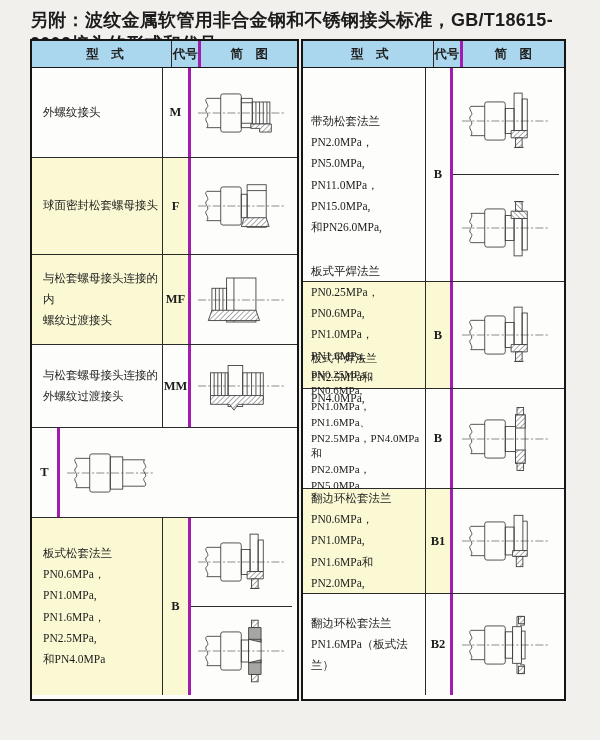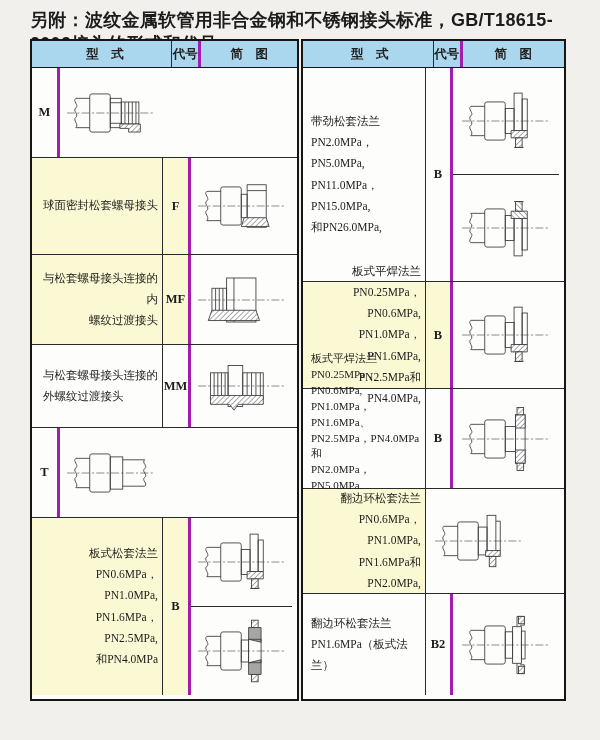--- a/index.html
+++ b/index.html
@@ -31,21 +31,21 @@
           font-weight:bold;font-size:12.5px;}
   .c-diag{flex-direction:column;justify-content:center;padding:0;}
   .tbl-left .c-type{width:131px;}
   .tbl-left .c-code{width:28px;}
   .tbl-left .c-diag{width:101px;}
   .tbl-right .c-type{width:123px;padding-left:8px;}
   .tbl-right .c-code{width:27px;}
   .tbl-right .c-diag{width:106px;}
   .hcell{display:flex;align-items:center;justify-content:center;
          font-weight:bold;font-size:12.5px;color:#1f1f1f;}
-  .yellow{background:#fbf9d4;text-align:right;}
+  .yellow{background:#fbf9d4;}
   .ttext{white-space:pre-line;font-size:11.5px;line-height:1.85;}
   .tight .ttext{line-height:1.44;font-size:11px;}
   .sub{width:100%;flex:1 1 0;display:flex;align-items:center;justify-content:center;}
   .sub + .sub{border-top:1px solid #2a2a2a;}
   svg.diag{stroke:#3f3f3f;fill:none;stroke-width:1.2;width:96px;height:66px;}
   .defsvg{position:absolute;width:0;height:0;}
 </style>
 </head>
 <body>
 
@@ -161,20 +161,23 @@
   <div class="title">另附：波纹金属软管用非合金钢和不锈钢接头标准，GB/T18615-2002接头的形式和代号。</div>
 
   <div class="tbl tbl-left">
     <div class="hrow">
       <div class="hcell c-type">型　式</div>
       <div class="hcell c-code">代号</div>
       <div class="hcell c-diag">简　图</div>
     </div>
 
     <div class="row" style="height:89px">
+      <div class="cell c-type">
+          <div class="ttext">外螺纹接头</div>
+        </div>
       <div class="cell c-code">
           <span>M</span>
         </div>
       <div class="cell c-diag">
         <svg class="diag" viewBox="0 0 130 90">
             <use href="#g-m"></use>
           </svg>
       </div>
     </div>
 
@@ -324,20 +327,23 @@
           </svg>
       </div>
     </div>
 
     <div class="row" style="height:104px">
       <div class="cell c-type yellow">
           <div class="ttext">翻边环松套法兰
 PN0.6MPa，PN1.0MPa,
 PN1.6MPa和PN2.0MPa,</div>
         </div>
+      <div class="cell c-code yellow">
+          <span>B1</span>
+        </div>
       <div class="cell c-diag">
         <svg class="diag" viewBox="0 0 130 90">
             <use href="#g-b1"></use>
           </svg>
       </div>
     </div>
 
     <div class="row" style="height:101px">
       <div class="cell c-type">
           <div class="ttext">翻边环松套法兰

